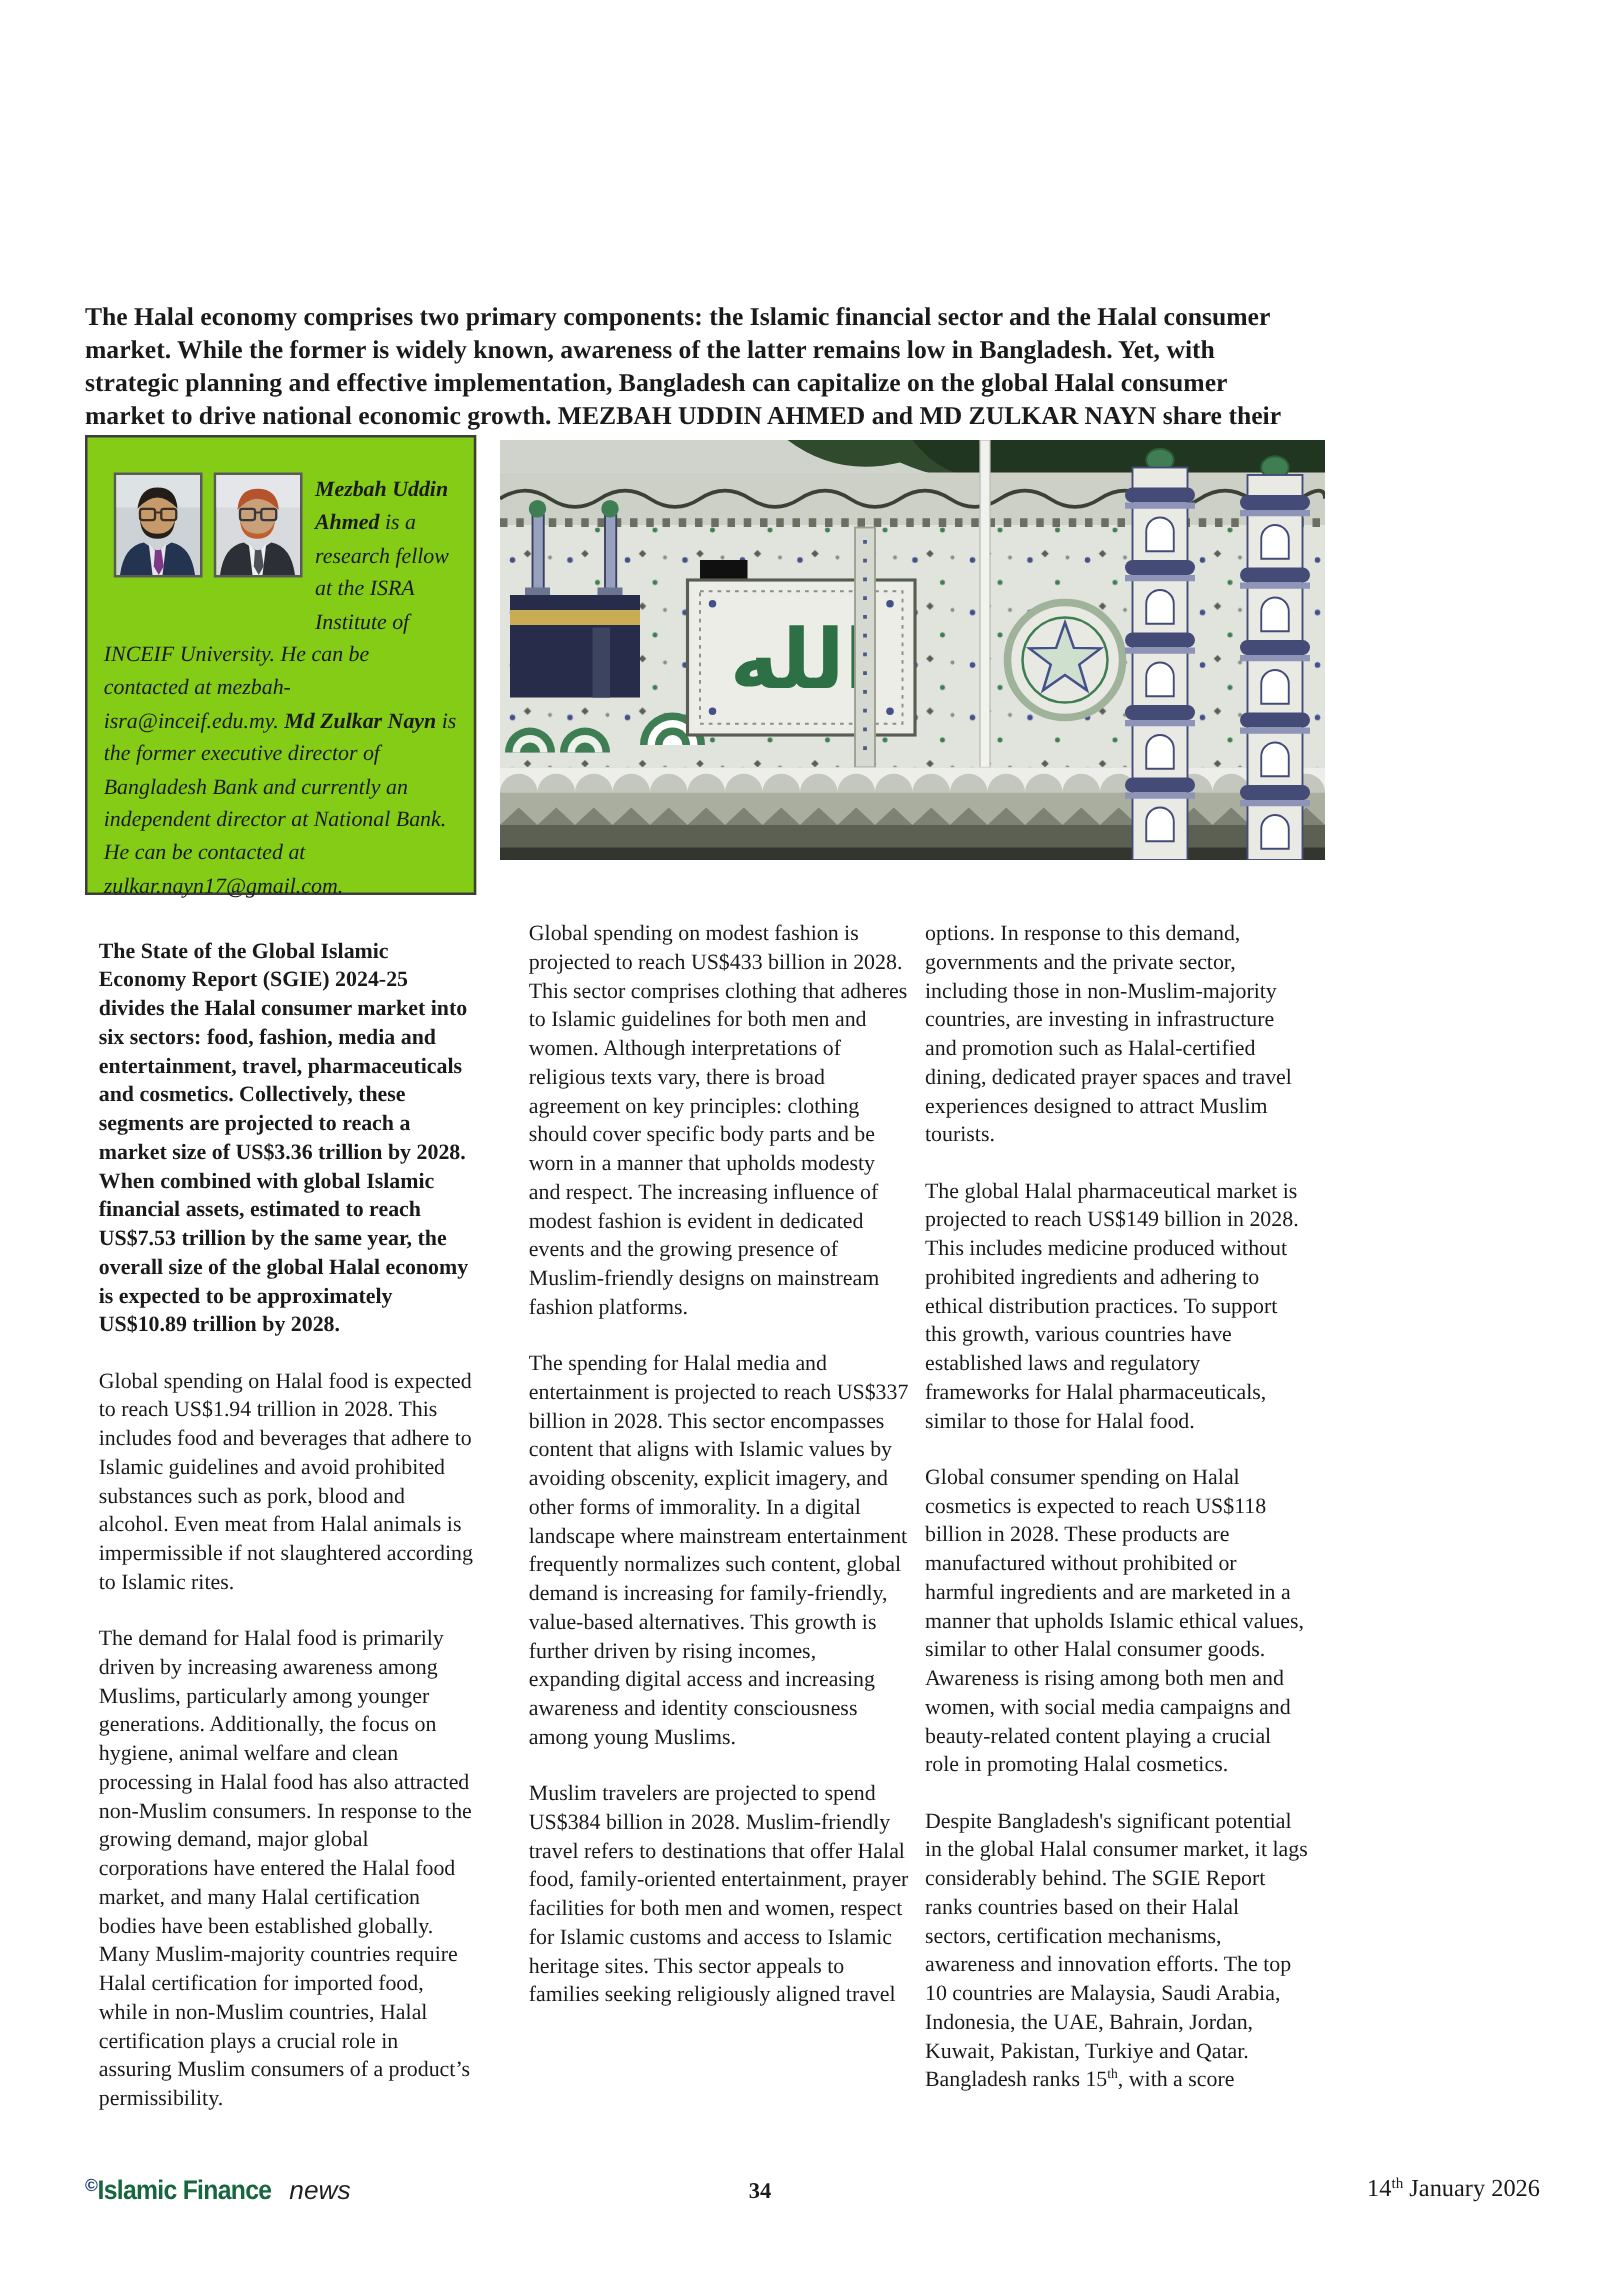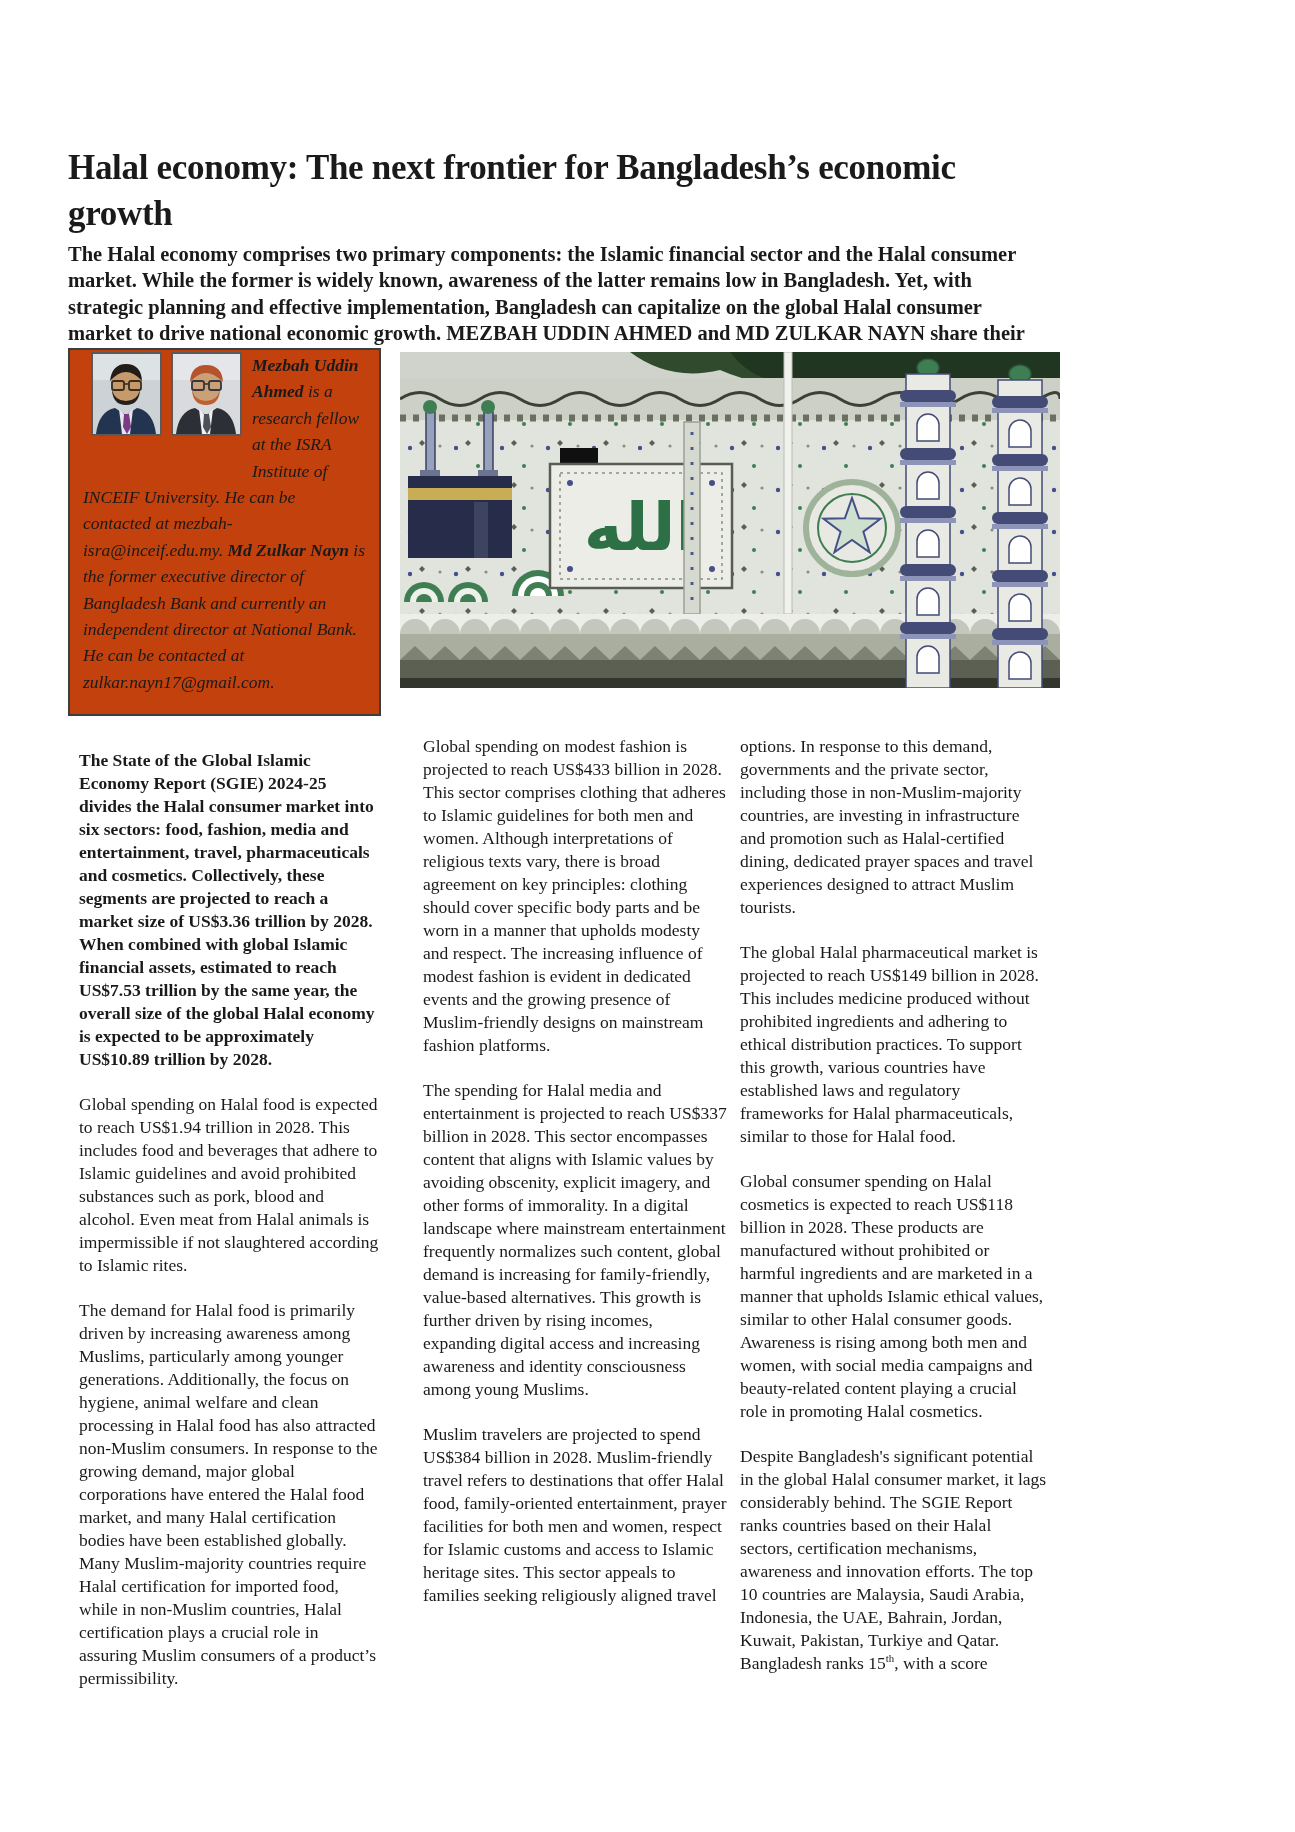--- a/index.html
+++ b/index.html
@@ -13,21 +13,21 @@
           letter-spacing:1.5px;font-weight:400;}
 
   
   .title{position:absolute;left:68px;top:122px;width:970px;font-size:35px;font-weight:bold;
          line-height:46px;letter-spacing:-0.3px;}
   .intro{position:absolute;left:68px;top:220px;width:978px;font-size:20.5px;font-weight:bold;
          line-height:26.5px;}
 
   
   .bio-box{position:absolute;left:68px;top:348px;width:313px;height:368px;border:2px solid #3d3d3d;
-           box-sizing:border-box;padding:2px 13px 10px 13px;background:#c2410c;}
+           box-sizing:border-box;padding:28px 13px 10px 13px;background:#84cc16;}
   .bio-photos{float:left;margin:0 10px 48px 8px;display:flex;gap:9px;}
   .bio-photos .ph{width:67px;height:80px;border:2px solid #5a5a5a;display:block;}
   .bio-text{margin:0;font-style:italic;font-size:17.5px;line-height:26.4px;}
   .bio-text b{font-weight:bold;}
 
   
   .photo{position:absolute;left:400px;top:352px;width:660px;height:336px;overflow:hidden;}
 
   
   .col{position:absolute;top:735px;font-size:17.5px;line-height:23px;}
@@ -47,21 +47,20 @@
   .brand .suffix{color:#1f1f1f;font-style:italic;font-size:21px;margin-left:2px;}
   .pagenum{position:absolute;left:0;right:84px;top:4px;text-align:center;font-weight:bold;font-size:18px;}
   .date{position:absolute;right:0;top:3px;font-size:19.5px;text-align:right;}
 </style>
 </head>
 <body>
 
 <div class="page">
 
 
-  <h1 class="title">Halal economy: The next frontier for Bangladesh’s economic growth</h1>
 
   <p class="intro">The Halal economy comprises two primary components: the Islamic financial sector and the Halal consumer market. While the former is widely known, awareness of the latter remains low in Bangladesh. Yet, with strategic planning and effective implementation, Bangladesh can capitalize on the global Halal consumer market to drive national economic growth. MEZBAH UDDIN AHMED and MD ZULKAR NAYN share their thoughts.</p>
 
   <div class="bio-box">
     <div class="bio-photos">
       <svg class="ph" viewBox="0 0 67 80">
         <rect width="67" height="80" fill="#ccd2d6"></rect>
         <rect width="67" height="26" fill="#dde2e5"></rect>
         <ellipse cx="33" cy="31" rx="15" ry="17" fill="#c69a6b"></ellipse>
         <path d="M17 27 q2 -17 16 -17 q15 0 16 17 q-8 -9 -16 -9 q-8 0 -16 9" fill="#221d18"></path>
@@ -238,14 +237,19 @@
     <p>Muslim travelers are projected to spend US$384 billion in 2028. Muslim-friendly travel refers to destinations that offer Halal food, family-oriented entertainment, prayer facilities for both men and women, respect for Islamic customs and access to Islamic heritage sites. This sector appeals to families seeking religiously aligned travel</p>
   </div>
 
   <div class="col col-3">
     <p>options. In response to this demand, governments and the private sector, including those in non-Muslim-majority countries, are investing in infrastructure and promotion such as Halal-certified dining, dedicated prayer spaces and travel experiences designed to attract Muslim tourists.</p>
     <p>The global Halal pharmaceutical market is projected to reach US$149 billion in 2028. This includes medicine produced without prohibited ingredients and adhering to ethical distribution practices. To support this growth, various countries have established laws and regulatory frameworks for Halal pharmaceuticals, similar to those for Halal food.</p>
     <p>Global consumer spending on Halal cosmetics is expected to reach US$118 billion in 2028. These products are manufactured without prohibited or harmful ingredients and are marketed in a manner that upholds Islamic ethical values, similar to other Halal consumer goods. Awareness is rising among both men and women, with social media campaigns and beauty-related content playing a crucial role in promoting Halal cosmetics.</p>
     <p><span>Despite Bangladesh's significant potential in the global Halal consumer market, it lags considerably behind. The SGIE Report ranks countries based on their Halal sectors, certification mechanisms, awareness and innovation efforts. The top 10 countries are Malaysia, Saudi Arabia, Indonesia, the UAE, Bahrain, Jordan, Kuwait, Pakistan, Turkiye and Qatar. Bangladesh ranks 15</span><span class="sup">th</span><span>, with a score</span></p>
   </div>
 
+  <div class="footer">
+    <div class="brand"><span class="c">©</span><span class="main">Islamic Finance</span><span class="suffix">news</span></div>
+    <div class="pagenum">34</div>
+    <div class="date"><span>14</span><span class="sup">th</span><span> January 2026</span></div>
+  </div>
 
 </div>
 
 </body></html>

